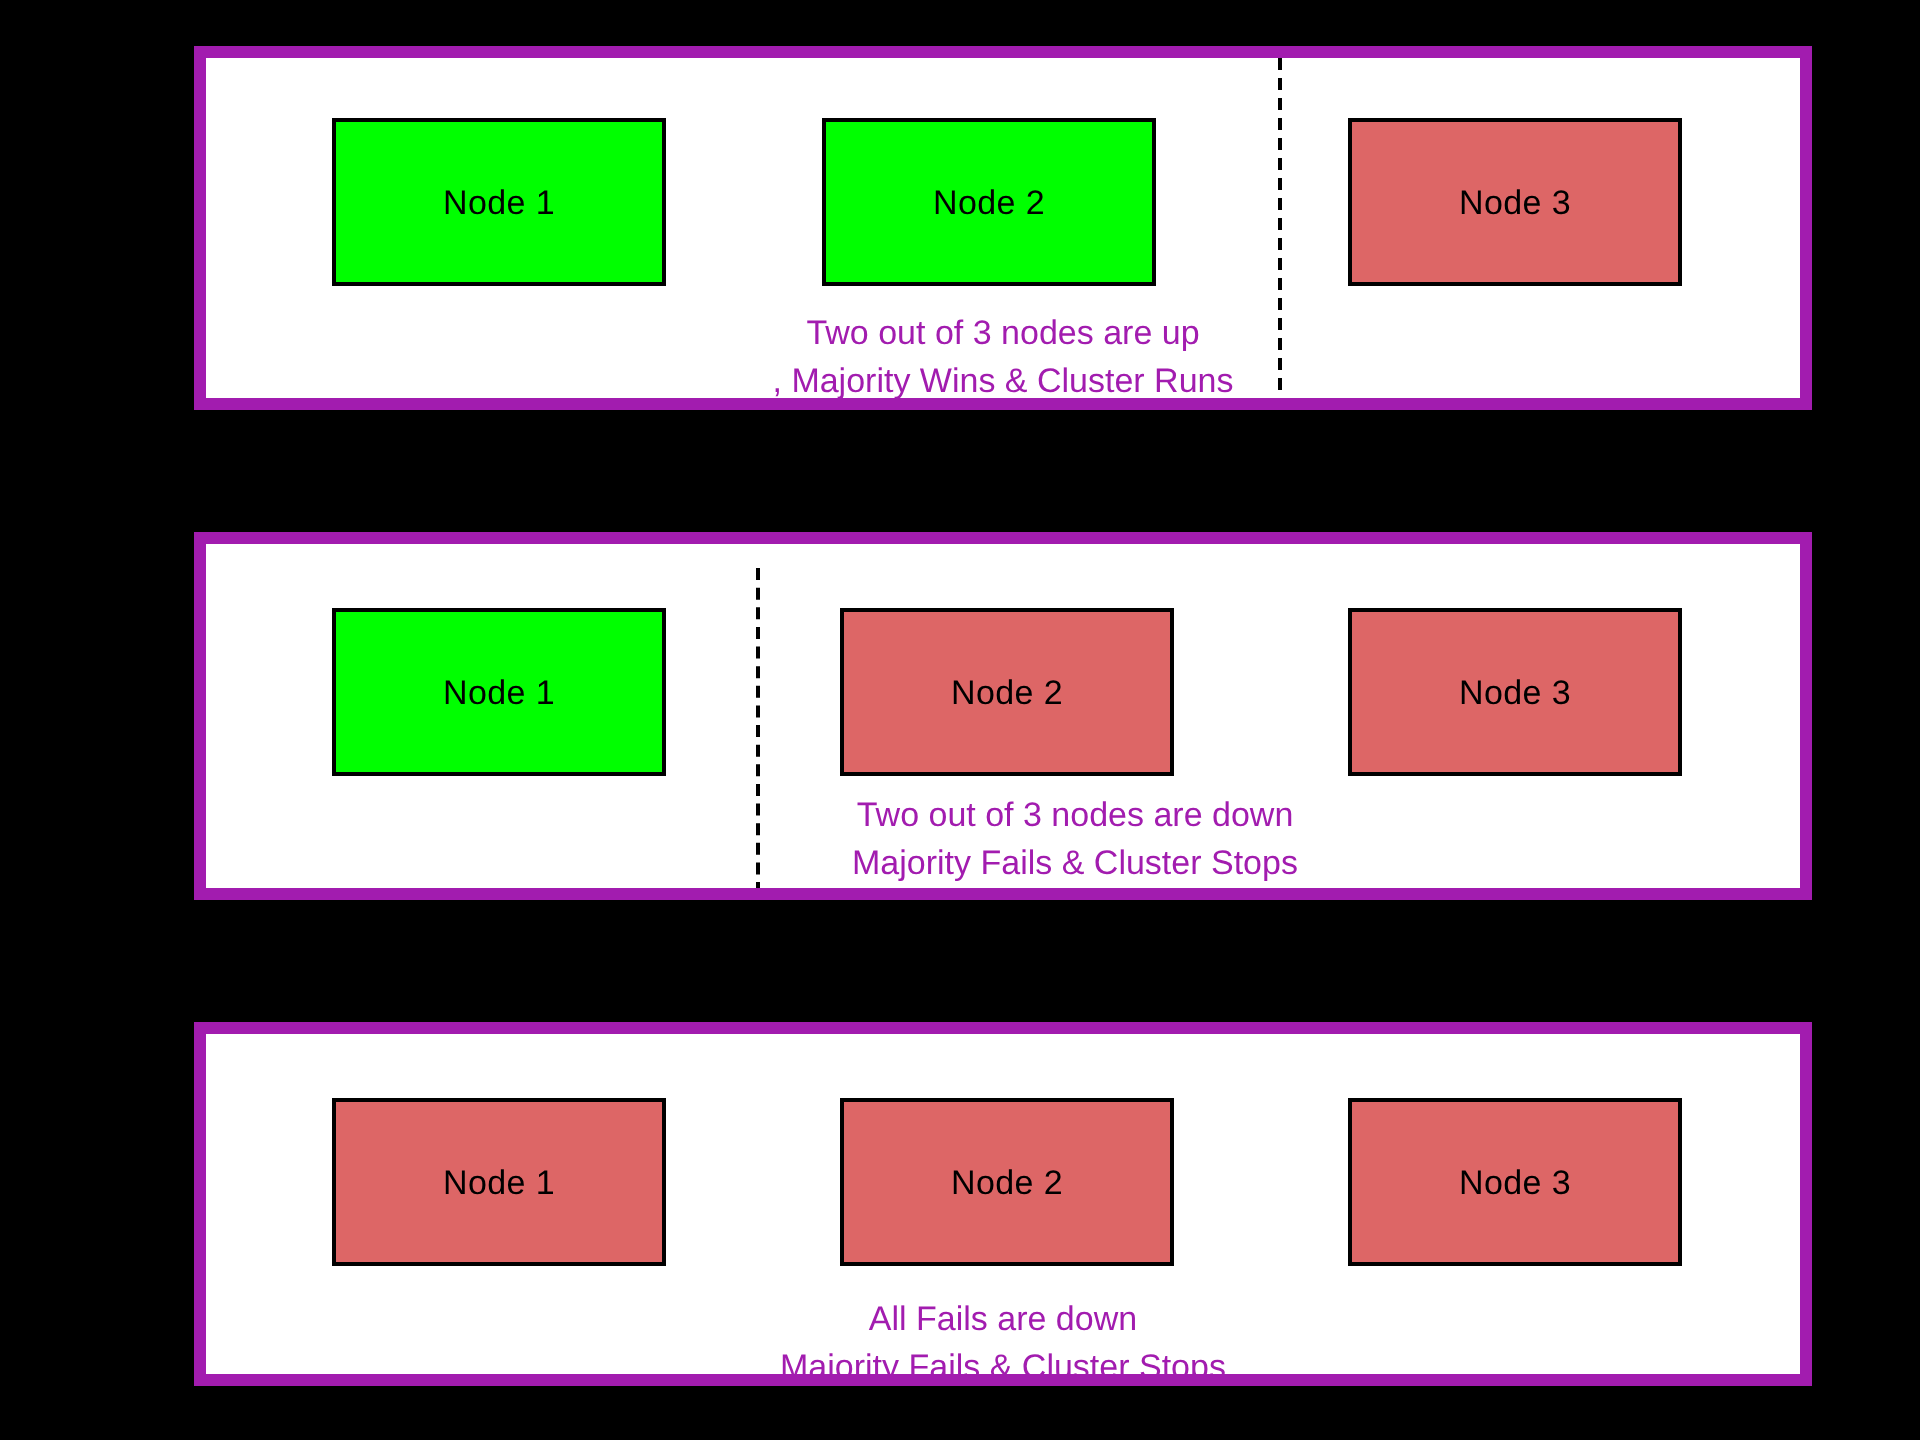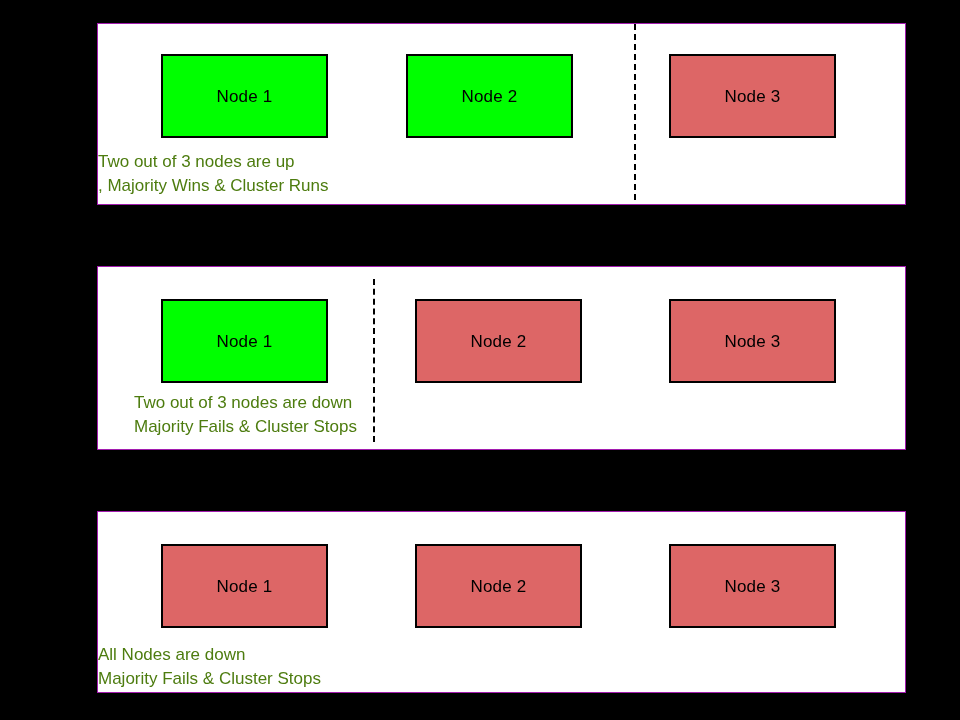--- a/index.html
+++ b/index.html
@@ -15,21 +15,21 @@
   }
   #stage {
     position: relative;
     width: 960px;
     height: 720px;
     background: #000000;
   }
   .panel {
     position: absolute;
     background: #ffffff;
-    border: 1px solid #a21caf;
+    border: 6px solid #a21caf;
     box-sizing: border-box;
     overflow: hidden;
   }
   #panel-1 { left: 97px;  top: 23px;  width: 809px; height: 182px; }
   #panel-2 { left: 97px;  top: 266px; width: 809px; height: 184px; }
   #panel-3 { left: 97px;  top: 511px; width: 809px; height: 182px; }
 
   .node-box {
     position: absolute;
     width: 167px;
@@ -61,22 +61,23 @@
     width: 0;
     border-left: 2px dashed #000000;
   }
   #partition-1 { left: 536px; top: 0px;  height: 176px; }
   #partition-2 { left: 275px; top: 12px; height: 163px; }
 
   .caption {
     position: absolute;
     width: 100%;
     left: 0;
+    text-align: center;
     font-size: 17px;
-    color: #4d7c0f;
+    color: #a21caf;
     line-height: 24px;
     white-space: pre;
     pointer-events: none;
   }
   #caption-1 { top: 126px; }
   #caption-2 { top: 124px; margin-left: 36px; }
   #caption-3 { top: 131px; }
 </style>
 </head>
 <body>
@@ -130,17 +131,17 @@
     </div>
 
     <div class="node-box col-2b row-top-b" style="background:#dd6666;">
       <span class="node-label">Node 2</span>
     </div>
 
     <div class="node-box col-3 row-top-b" style="background:#dd6666;">
       <span class="node-label">Node 3</span>
     </div>
 
-    <div class="caption" id="caption-3"><span>All Nodes are down</span>
+    <div class="caption" id="caption-3"><span>All Fails are down</span>
 <span>Majority Fails &amp; Cluster Stops</span></div>
   </div>
 
 </div>
 
 </body></html>

